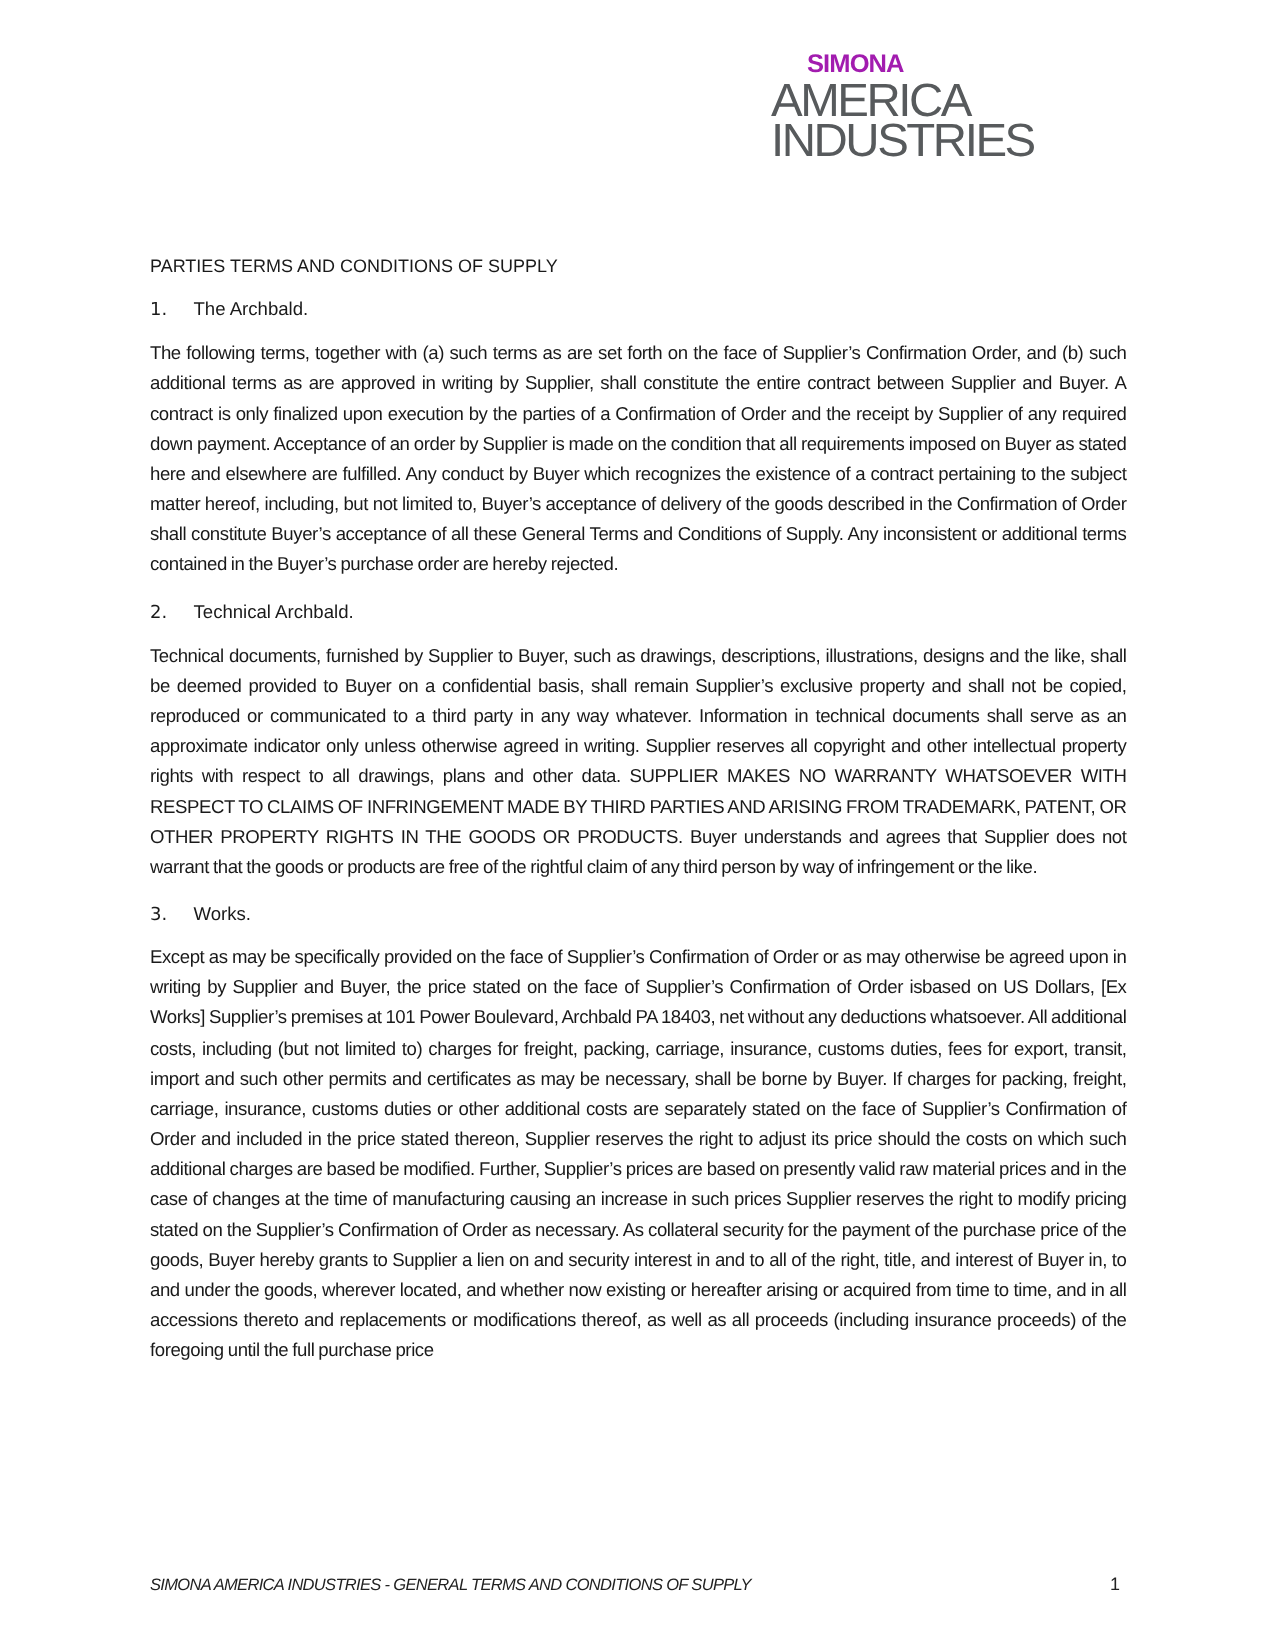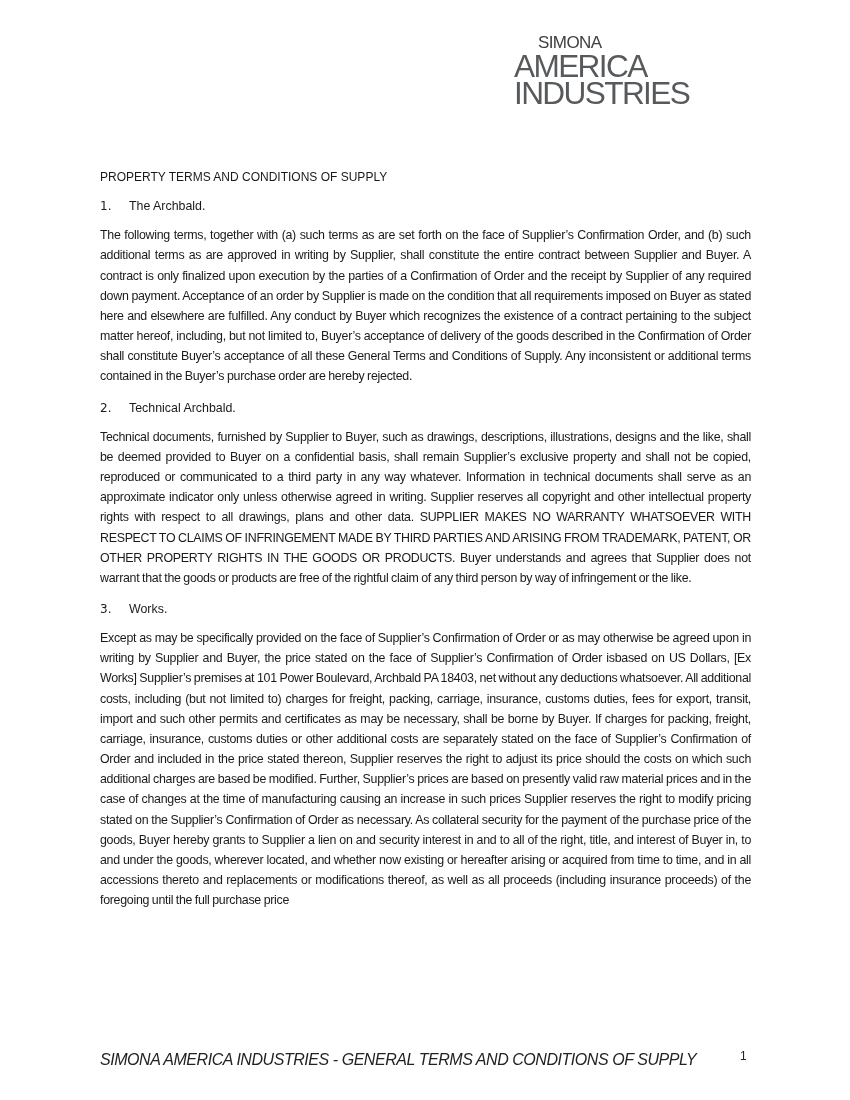--- a/index.html
+++ b/index.html
@@ -1,41 +1,41 @@
 <!DOCTYPE html>
 <html><head>
 <meta charset="utf-8">
 <style>
   html, body { margin: 0; padding: 0; background: #ffffff; }
   body { width: 850px; height: 1100px; position: relative; overflow: hidden; font-family: "Liberation Sans", sans-serif; color: #1a1a1a; }
   .logo { position: absolute; left: 514px; top: 33px; width: 220px; text-align: left; }
-  .logo .brand { position: absolute; left: 24px; top: 0; color: #404040; font-weight: normal; font-size: 17px; letter-spacing: -0.6px; font-family: "Liberation Sans", sans-serif; }
+  .logo .brand { position: absolute; left: 24px; top: 0; color: #a21caf; font-weight: bold; font-size: 17px; letter-spacing: -0.6px; font-family: "Liberation Sans", sans-serif; }
   .logo .line { position: absolute; left: 0; color: #575a5c; font-size: 31px; line-height: 28px; letter-spacing: -1.6px; font-family: "Liberation Sans", sans-serif; transform: scaleX(1.02); transform-origin: left; }
   .logo .l1 { top: 20px; }
   .logo .l2 { top: 47px; }
   .content { position: absolute; left: 100px; top: 167px; width: 651px; font-family: "Liberation Sans Narrow", "Liberation Sans", sans-serif; font-size: 12.4px; line-height: 20.15px; }
   .title { margin: 0 0 9px 0; font-size: 12px; letter-spacing: 0px; }
   .heading { display: flex; margin: 0 0 9px 0; }
   .heading .num { width: 29px; font-family: "DejaVu Sans", sans-serif; font-size: 12px; }
   .heading .txt { }
   p.body { margin: 0 0 11px 0; text-align: justify; letter-spacing: -0.28px; word-spacing: -0.5px; }
-  .footer { position: absolute; left: 100px; top: 1051px; width: 650px; font-size: 16px; font-style: italic; color: #222; letter-spacing: -0.45px; }
+  .footer { position: absolute; left: 100px; top: 1051px; width: 650px; font-size: 11px; font-style: italic; color: #222; letter-spacing: -0.45px; }
   .pagenum { position: absolute; left: 740px; top: 1049px; font-size: 12px; color: #222; }
 </style>
 </head>
 <body>
 
 <div class="logo">
   <div class="brand">SIMONA</div>
   <div class="line l1">AMERICA</div>
   <div class="line l2">INDUSTRIES</div>
 </div>
 
 <div class="content">
-  <div class="title">PROPERTY TERMS AND CONDITIONS OF SUPPLY</div>
+  <div class="title">PARTIES TERMS AND CONDITIONS OF SUPPLY</div>
 
   <div class="heading">
     <span class="num">1.</span>
     <span class="txt">The Archbald.</span>
   </div>
   <p class="body">The following terms, together with (a) such terms as are set forth on the face of Supplier’s Confirmation Order, and (b) such additional terms as are approved in writing by Supplier, shall constitute the entire contract between Supplier and Buyer. A contract is only finalized upon execution by the parties of a Confirmation of Order and the receipt by Supplier of any required down payment. Acceptance of an order by Supplier is made on the condition that all requirements imposed on Buyer as stated here and elsewhere are fulfilled. Any conduct by Buyer which recognizes the existence of a contract pertaining to the subject matter hereof, including, but not limited to, Buyer’s acceptance of delivery of the goods described in the Confirmation of Order shall constitute Buyer’s acceptance of all these General Terms and Conditions of Supply.  Any inconsistent or additional terms contained in the Buyer’s purchase order are hereby rejected.</p>
 
   <div class="heading">
     <span class="num">2.</span>
     <span class="txt">Technical Archbald.</span>

